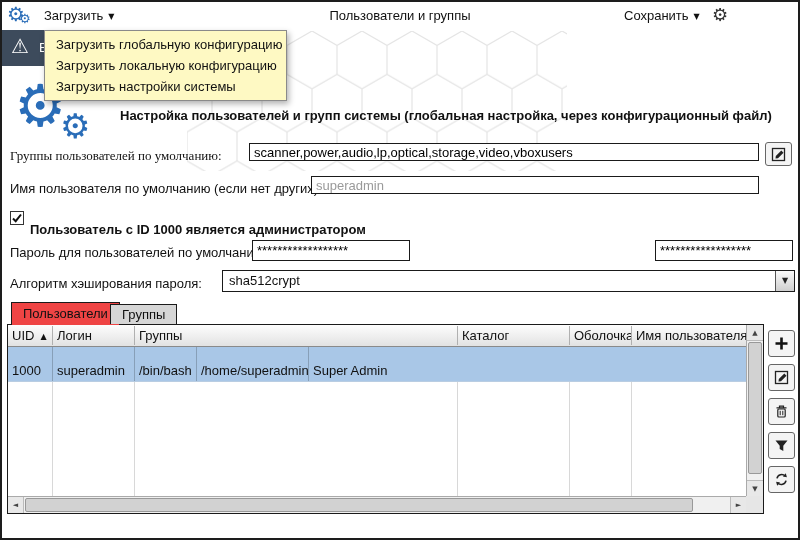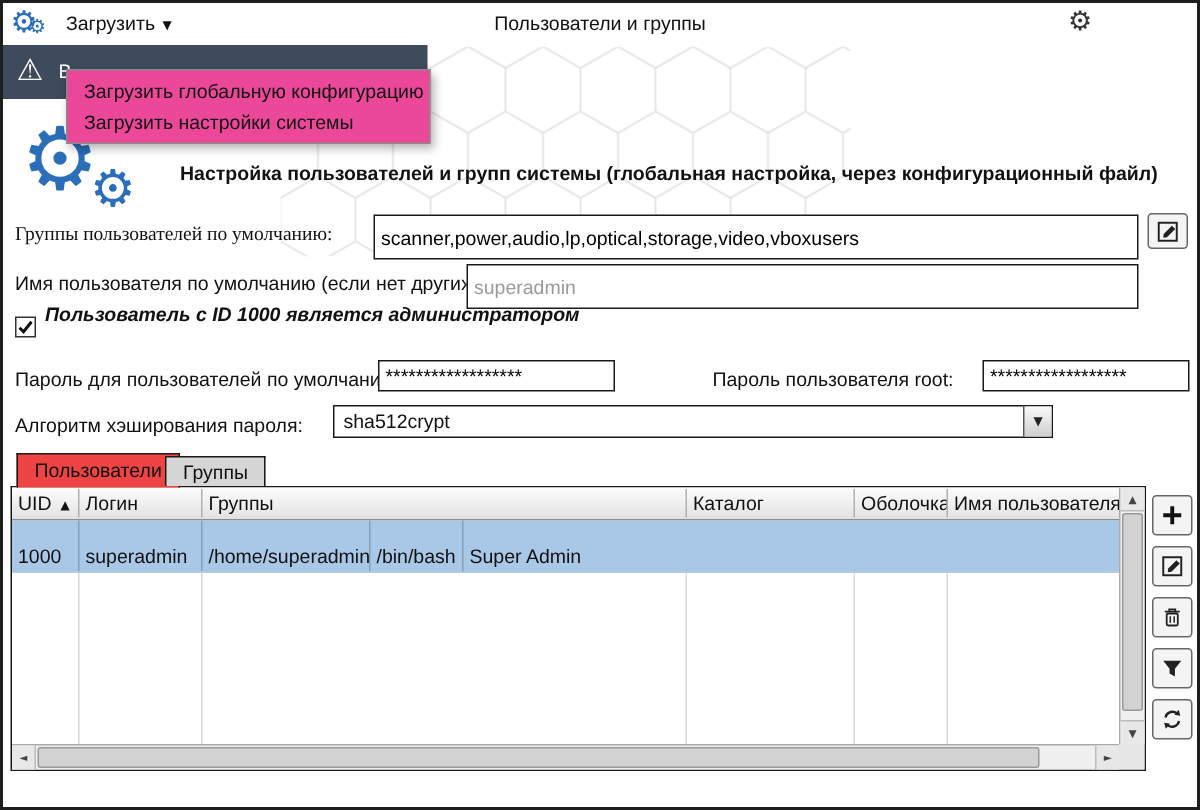--- a/index.html
+++ b/index.html
@@ -17,38 +17,38 @@
   .tb-title { position:absolute; left:50%; transform:translateX(-50%); top:0; height:28px; line-height:28px; white-space:nowrap; }
   .settings-gear { position:absolute; left:710px; top:2px; font-size:18px; line-height:22px; color:#333; }
   .winctl { position:absolute; top:0; height:28px; width:16px; }
 
   
   .banner { position:absolute; left:0; top:28px; width:283px; height:36px; background:#3d4b5c; z-index:1; }
   .banner .warn { position:absolute; left:9px; top:4px; font-size:20px; color:#fff; }
   .banner .btxt { position:absolute; left:37px; top:0; height:36px; line-height:36px; color:#fff; }
 
   
-  .dropdown { position:absolute; left:42px; top:28px; width:243px; background:#ec4899; border:1px solid #8a8a8a; box-shadow:2px 3px 6px rgba(0,0,0,.3); z-index:20; padding:3px 0;margin-top:16px; }
+  .dropdown { position:absolute; left:42px; top:28px; width:243px; background:#fef9c3; border:1px solid #8a8a8a; box-shadow:2px 3px 6px rgba(0,0,0,.3); z-index:20; padding:3px 0; }
   .dd-item { height:21px; line-height:21px; padding:0 11px; white-space:nowrap; }
 
   
   .hexbg { position:absolute; left:185px; top:29px; z-index:0; }
 
   
   .cgear-big { position:absolute; left:12px; top:74px; font-size:58px; line-height:60px; color:#2a6db8; z-index:1; }
   .cgear-small { position:absolute; left:58px; top:106px; font-size:34px; line-height:36px; color:#2a6db8; z-index:1; }
   .page-title { position:absolute; left:118px; top:106px; width:676px; font-weight:bold; z-index:1; white-space:nowrap; }
 
   
   .flabel { position:absolute; white-space:nowrap; z-index:1; }
-  .tinput { position:absolute; border:1px solid #1a1a1a; background:#fff; font-family:"Liberation Sans",sans-serif; font-size:13px; padding:0 4px; height:30px; z-index:1; }
+  .tinput { position:absolute; border:1px solid #1a1a1a; background:#fff; font-family:"Liberation Sans",sans-serif; font-size:13px; padding:0 4px; height:18px; z-index:1; }
   .tinput::placeholder { color:#9a9a9a; opacity:1; }
   .sq-btn { position:absolute; background:#f4f4f4; border:1px solid #666; border-radius:3px; display:flex; align-items:center; justify-content:center; z-index:1; }
   .checkbox { position:absolute; left:8px; top:209px; width:14px; height:14px; border:1px solid #333; background:#fff; z-index:1; }
-  .combo { position:absolute; left:220px; top:268px; width:480px; height:22px; border:1px solid #1a1a1a; background:#fff; z-index:1; }
+  .combo { position:absolute; left:220px; top:268px; width:573px; height:22px; border:1px solid #1a1a1a; background:#fff; z-index:1; }
   .combo-text { position:absolute; left:6px; top:0; line-height:20px; }
   .combo-arrow { position:absolute; right:0; top:0; bottom:0; width:19px; background:linear-gradient(#fafafa,#cfcfcf); border-left:1px solid #555; text-align:center; font-size:8px; line-height:20px; color:#222; }
 
   
   .tab { position:absolute; z-index:3; padding:0 11px; white-space:nowrap; }
   .tab-active { top:300px; height:23px; line-height:22px; background:#ef4444; border:1px solid #1a1a1a; border-bottom:none; }
   .tab-inactive { top:302px; height:20px; line-height:19px; background:#d6d6d6; border:1px solid #1a1a1a; border-bottom:none; }
 
   
   .table { position:absolute; left:5px; top:322px; width:757px; height:190px; border:1px solid #1a1a1a; background:#fff; z-index:2; }
@@ -91,33 +91,37 @@
     <rect width="380" height="140" fill="url(#hx)"></rect>
   </svg>
 
   <div class="titlebar">
     <span class="gear-big ico">⚙</span>
     <span class="gear-small ico">⚙</span>
     <div class="tb-btn" style="left:42px;">
       <span>Загрузить</span><span class="menu-arrow ico">▼</span>
     </div>
     <div class="tb-title">Пользователи и группы</div>
+    <div class="tb-btn" style="left:622px;">
+      <span>Сохранить</span><span class="menu-arrow ico">▼</span>
+    </div>
     <span class="settings-gear ico">⚙</span>
     <span class="winctl" style="left:746px;"></span>
     <span class="winctl" style="left:763px;"></span>
     <span class="winctl" style="left:780px;"></span>
   </div>
 
   <div class="banner">
     <span class="warn ico">⚠</span>
     <span class="btxt">В</span>
   </div>
 
   <div class="dropdown">
     <div class="dd-item">Загрузить глобальную конфигурацию</div>
+    <div class="dd-item">Загрузить локальную конфигурацию</div>
     <div class="dd-item">Загрузить настройки системы</div>
   </div>
 
   <span class="cgear-big ico">⚙</span>
   <span class="cgear-small ico">⚙</span>
   <div class="page-title">Настройка пользователей и групп системы (глобальная настройка, через конфигурационный файл)</div>
 
   <div class="flabel" style="left:8px; top:146px;font-family:Liberation Serif, serif;">Группы пользователей по умолчанию:</div>
   <input class="tinput" style="left: 247px; top: 141px; width: 510px;" value="scanner,power,audio,lp,optical,storage,video,vboxusers">
   <div class="sq-btn" style="left:763px; top:140px; width:27px; height:24px;">
@@ -128,25 +132,24 @@
   </div>
 
   <div class="flabel" style="left:8px; top:179px;">Имя пользователя по умолчанию (если нет других):</div>
   <input class="tinput" style="left: 309px; top: 174px; width: 448px;" placeholder="superadmin">
 
   <div class="checkbox">
     <svg width="12" height="12" viewBox="0 0 12 12">
         <polyline points="2,6.5 4.7,9.2 10,2.5" fill="none" stroke="#111" stroke-width="2"></polyline>
       </svg>
   </div>
-  <div class="flabel" style="left:28px; top:200px; font-weight:bold;font-style:italic;">Пользователь с ID 1000 является администратором</div>
+  <div class="flabel" style="left:28px; top:220px; font-weight:bold;">Пользователь с ID 1000 является администратором</div>
 
   <div class="flabel" style="left:8px; top:243px;">Пароль для пользователей по умолчанию:</div>
   <input class="tinput" style="left: 250px; top: 238px; width: 158px; height: 21px;" value="******************">
-  <div class="flabel" style="left:473px; top:243px;">Пароль пользователя root:</div>
   <input class="tinput" style="left: 653px; top: 238px; width: 138px; height: 21px;" value="******************">
 
   <div class="flabel" style="left:8px; top:274px;">Алгоритм хэширования пароля:</div>
   <div class="combo">
     <span class="combo-text">sha512crypt</span>
     <span class="combo-arrow ico">▼</span>
   </div>
 
   <div class="tab tab-active" style="left:9px;">Пользователи</div>
   <div class="tab tab-inactive" style="left:108px;">Группы</div>
@@ -156,22 +159,22 @@
       <div class="th c0"><span>UID</span><span class="sort ico">▲</span></div>
       <div class="th c1">Логин</div>
       <div class="th c2">Группы</div>
       <div class="th c3">Каталог</div>
       <div class="th c4">Оболочка</div>
       <div class="th c5">Имя пользователя</div>
     </div>
     <div class="trow">
       <div class="td c0">1000</div>
       <div class="td c1">superadmin</div>
+      <div class="td c4">/bin/bash</div>
       <div class="td c3">/home/superadmin</div>
-      <div class="td c4">/bin/bash</div>
       <div class="td c5">Super Admin</div>
     </div>
 
     <div class="colline" style="left:44px;"></div>
     <div class="colline" style="left:126px;"></div>
     <div class="colline" style="left:449px;"></div>
     <div class="colline" style="left:561px;"></div>
     <div class="colline" style="left:623px;"></div>
 
     <div class="vscroll">

